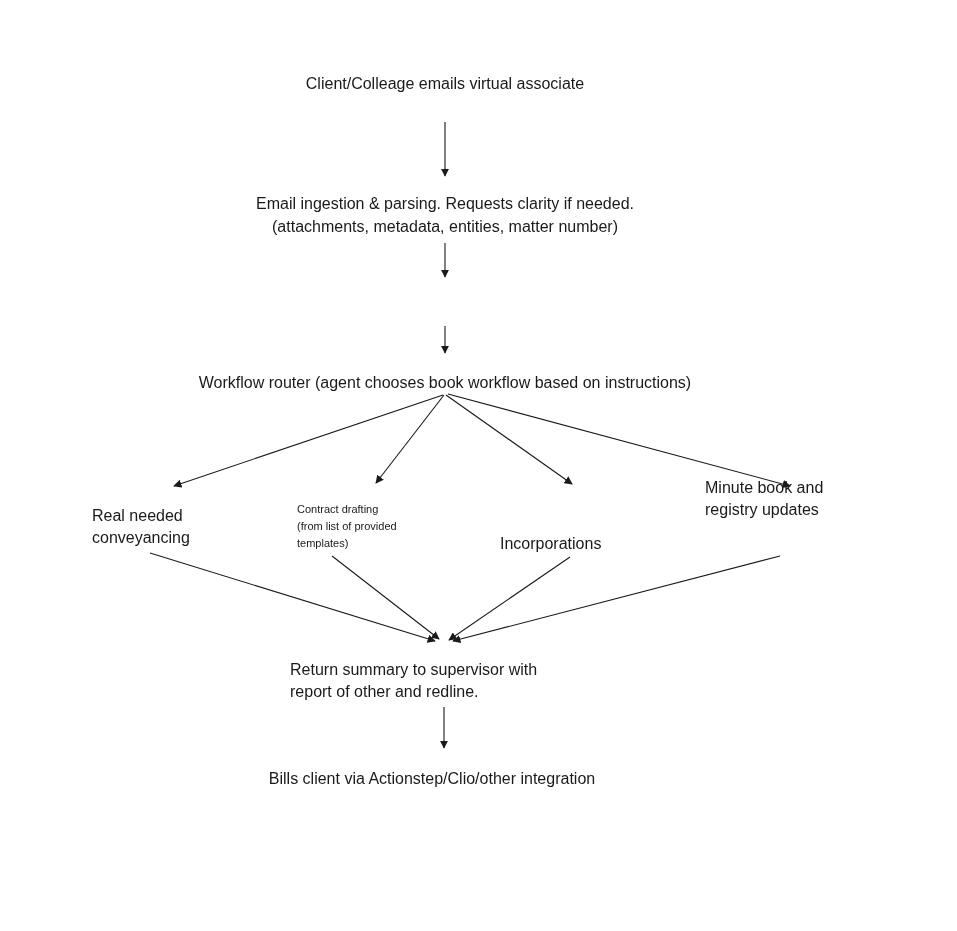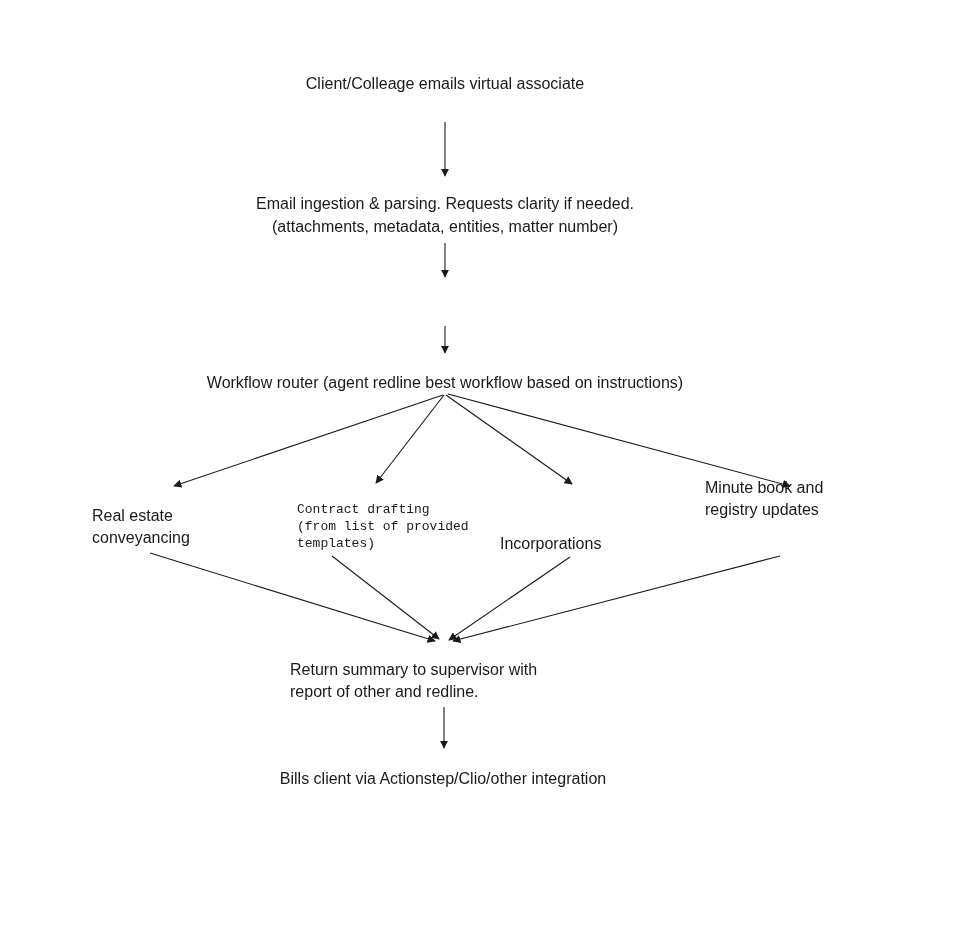--- a/index.html
+++ b/index.html
@@ -19,21 +19,21 @@
     width: 957px; height: 931px;
     pointer-events: none;
   }
   .node {
     position: absolute;
     font-size: 16px;
     line-height: 22px;
     white-space: pre-line;
   }
   .center { text-align: center; }
-  .small { font-size: 13px; line-height: 17px; font-family: Liberation Mono, monospace; }
+  .small { font-size: 11px; line-height: 17px; }
   .lh23 { line-height: 23px; }
 </style>
 </head>
 <body>
 
 <div class="canvas">
 
   <svg class="connectors" viewBox="0 0 957 931" xmlns="http://www.w3.org/2000/svg">
     <defs>
       <marker id="ah" viewBox="0 0 10 10" refX="9" refY="5" markerWidth="7.5" markerHeight="7.5" orient="auto-start-reverse">
@@ -55,32 +55,32 @@
       <line x1="444" y1="707" x2="444" y2="748" marker-end="url(#ah)"></line>
     </g>
   </svg>
 
   <div class="node center lh23" style="left:165px; top:192px; width:560px;">Email ingestion &amp; parsing. Requests clarity if needed.
 (attachments, metadata, entities, matter number)</div>
 
   <div class="node center" style="left:165px; top:73px;  width:560px;">Client/Colleage emails virtual associate</div>
 
 
-  <div class="node center" style="left:95px;  top:372px; width:700px;">Workflow router (agent redline best workflow based on instructions)</div>
+  <div class="node center" style="left:95px;  top:372px; width:700px;">Workflow router (agent chooses book workflow based on instructions)</div>
 
-  <div class="node" style="left:92px;  top:505px;">Real estate
+  <div class="node" style="left:92px;  top:505px;">Real needed
 conveyancing</div>
 
   <div class="node small" style="left:297px; top:501px;">Contract drafting
 (from list of provided
 templates)</div>
 
   <div class="node" style="left:500px; top:533px;">Incorporations</div>
 
   <div class="node" style="left:705px; top:477px;">Minute book and
 registry updates</div>
 
   <div class="node" style="left:290px; top:659px;">Return summary to supervisor with
 report of other and redline.</div>
 
-  <div class="node center" style="left:163px; top:768px; width:560px;">Bills client via Actionstep/Clio/other integration</div>
+  <div class="node center" style="left:152px; top:768px; width:560px;">Bills client via Actionstep/Clio/other integration</div>
 
 </div>
 
 </body></html>

